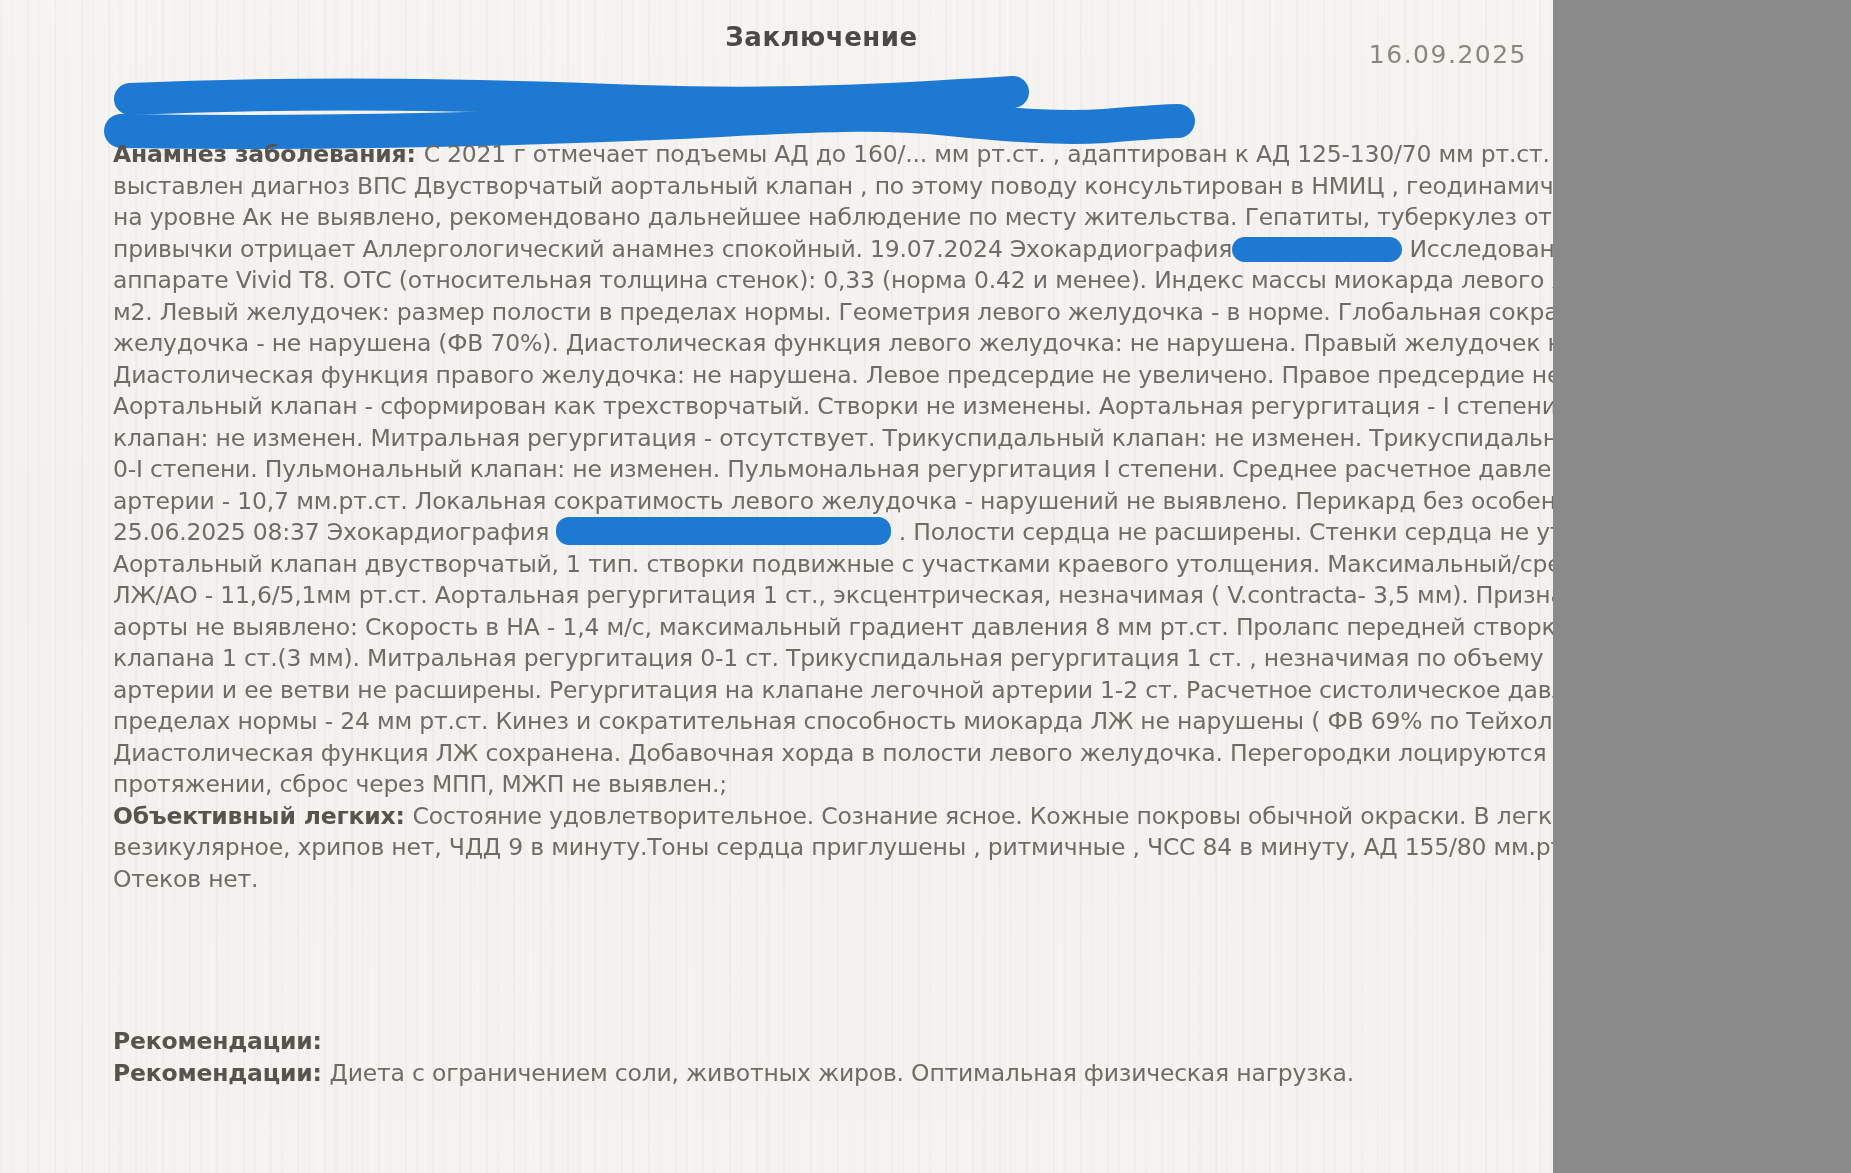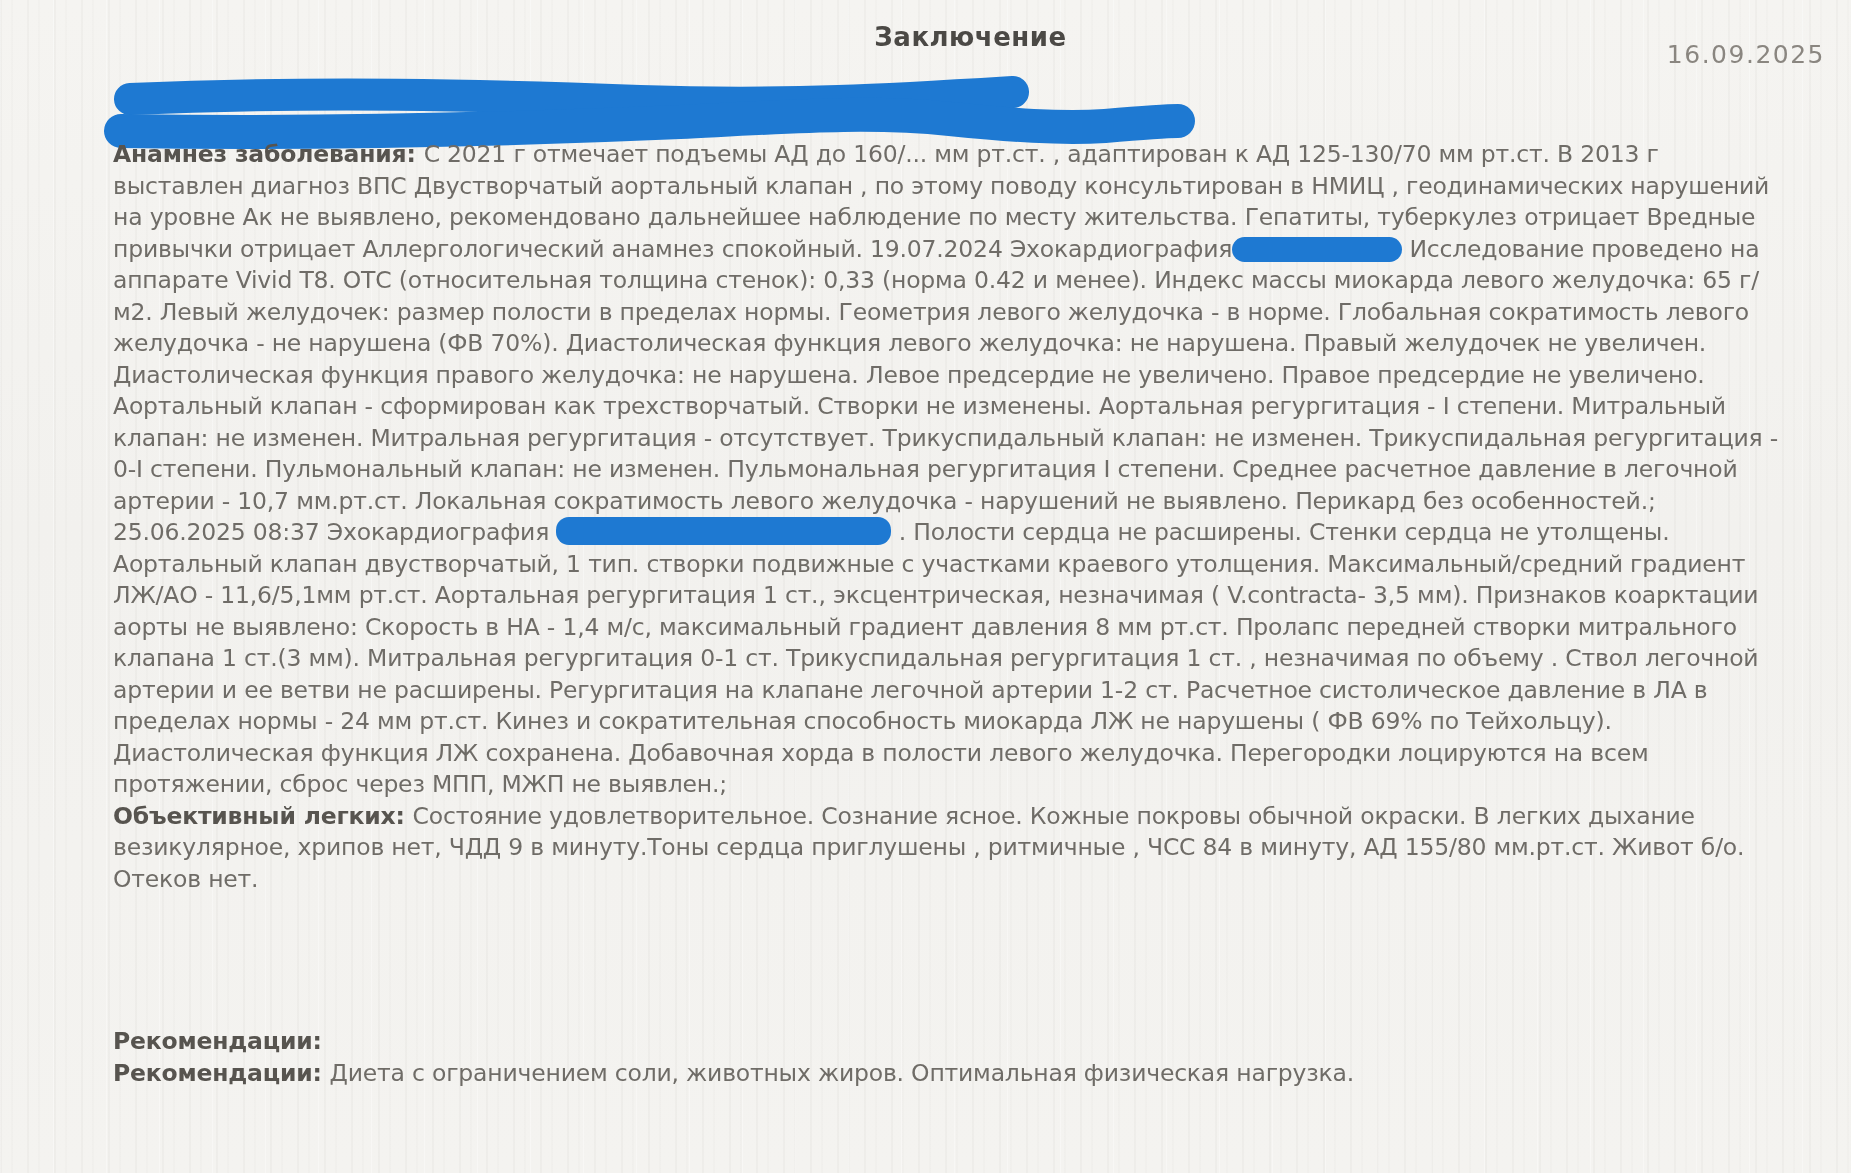--- a/index.html
+++ b/index.html
@@ -1,18 +1,18 @@
 <!DOCTYPE html>
 <html style="--blue: #1e79d2;"><head>
 <meta charset="utf-8">
 <style>
   html,body{margin:0;padding:0;background:#8a8a8a;}
   .page{
     position:relative;
-    width:1851px;height:1173px;
+    width:1553px;height:1173px;
     background:#f3f2ef;
     overflow:hidden;
     font-family:"DejaVu Sans",sans-serif;
   }
   
   .page::before{
     content:"";position:absolute;inset:0;pointer-events:none;
     background:
       repeating-linear-gradient(90deg,
         rgba(110,105,95,0.045) 0 2px, rgba(0,0,0,0) 2px 11px,

